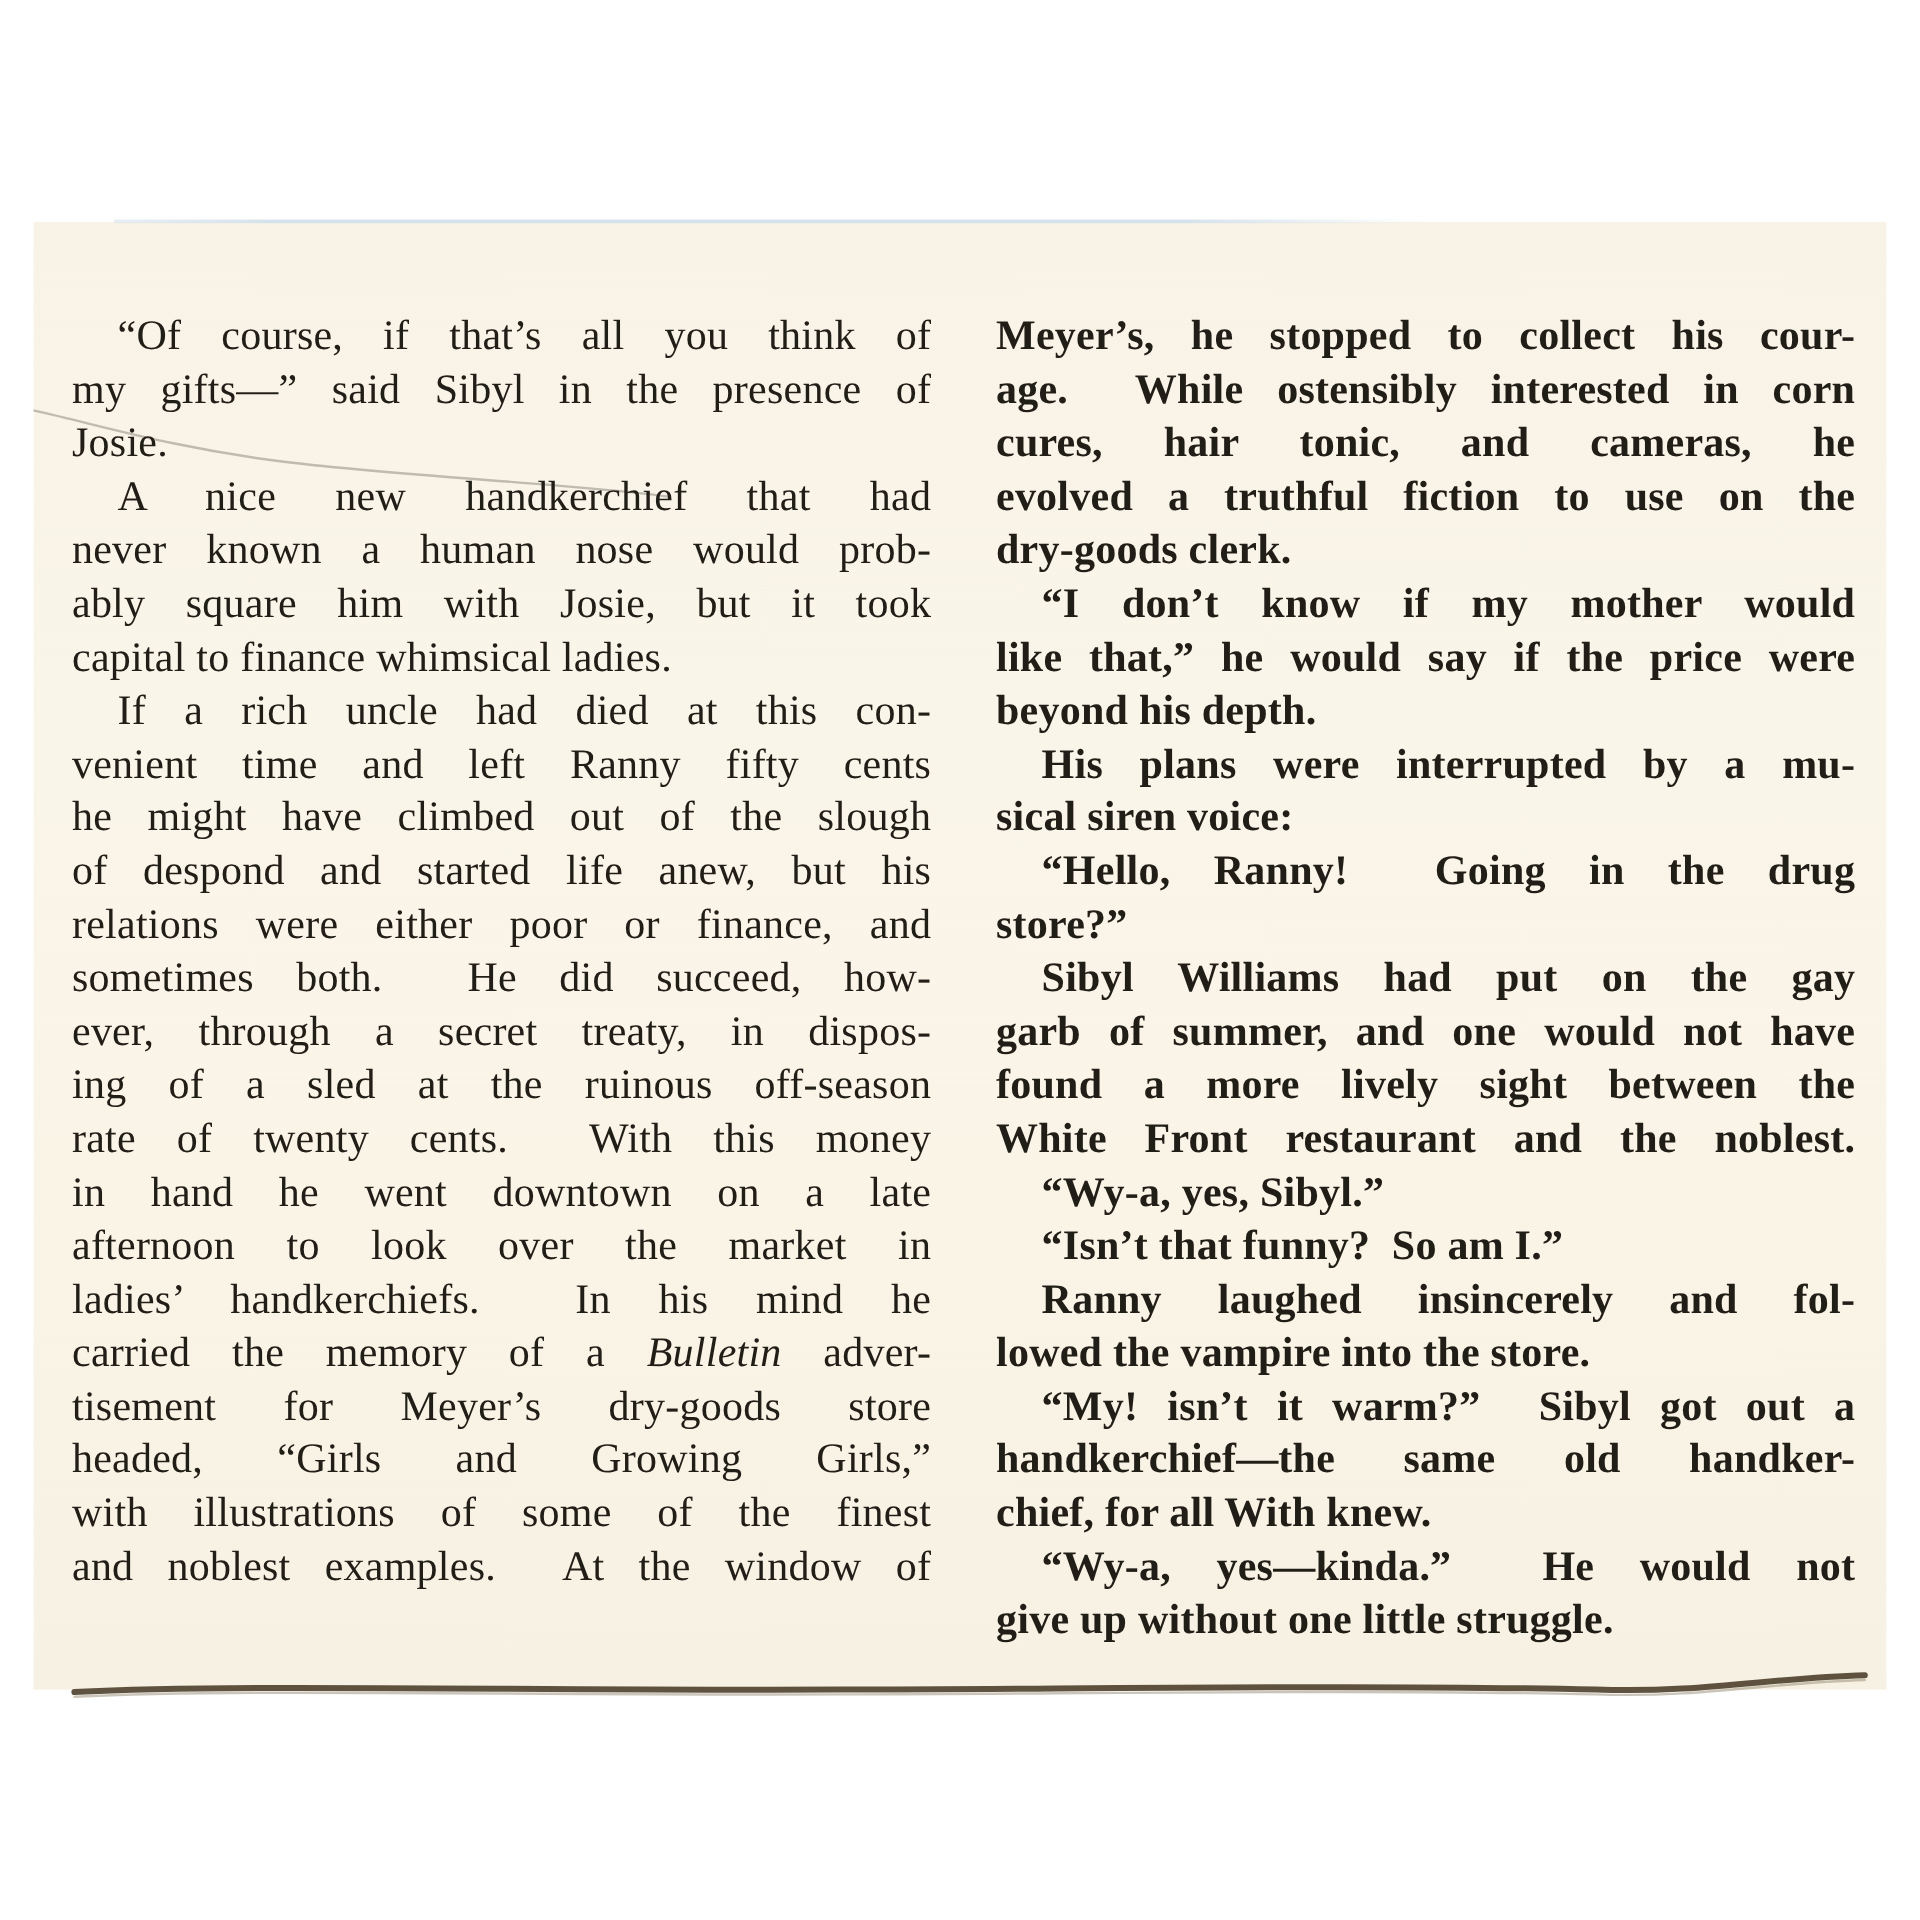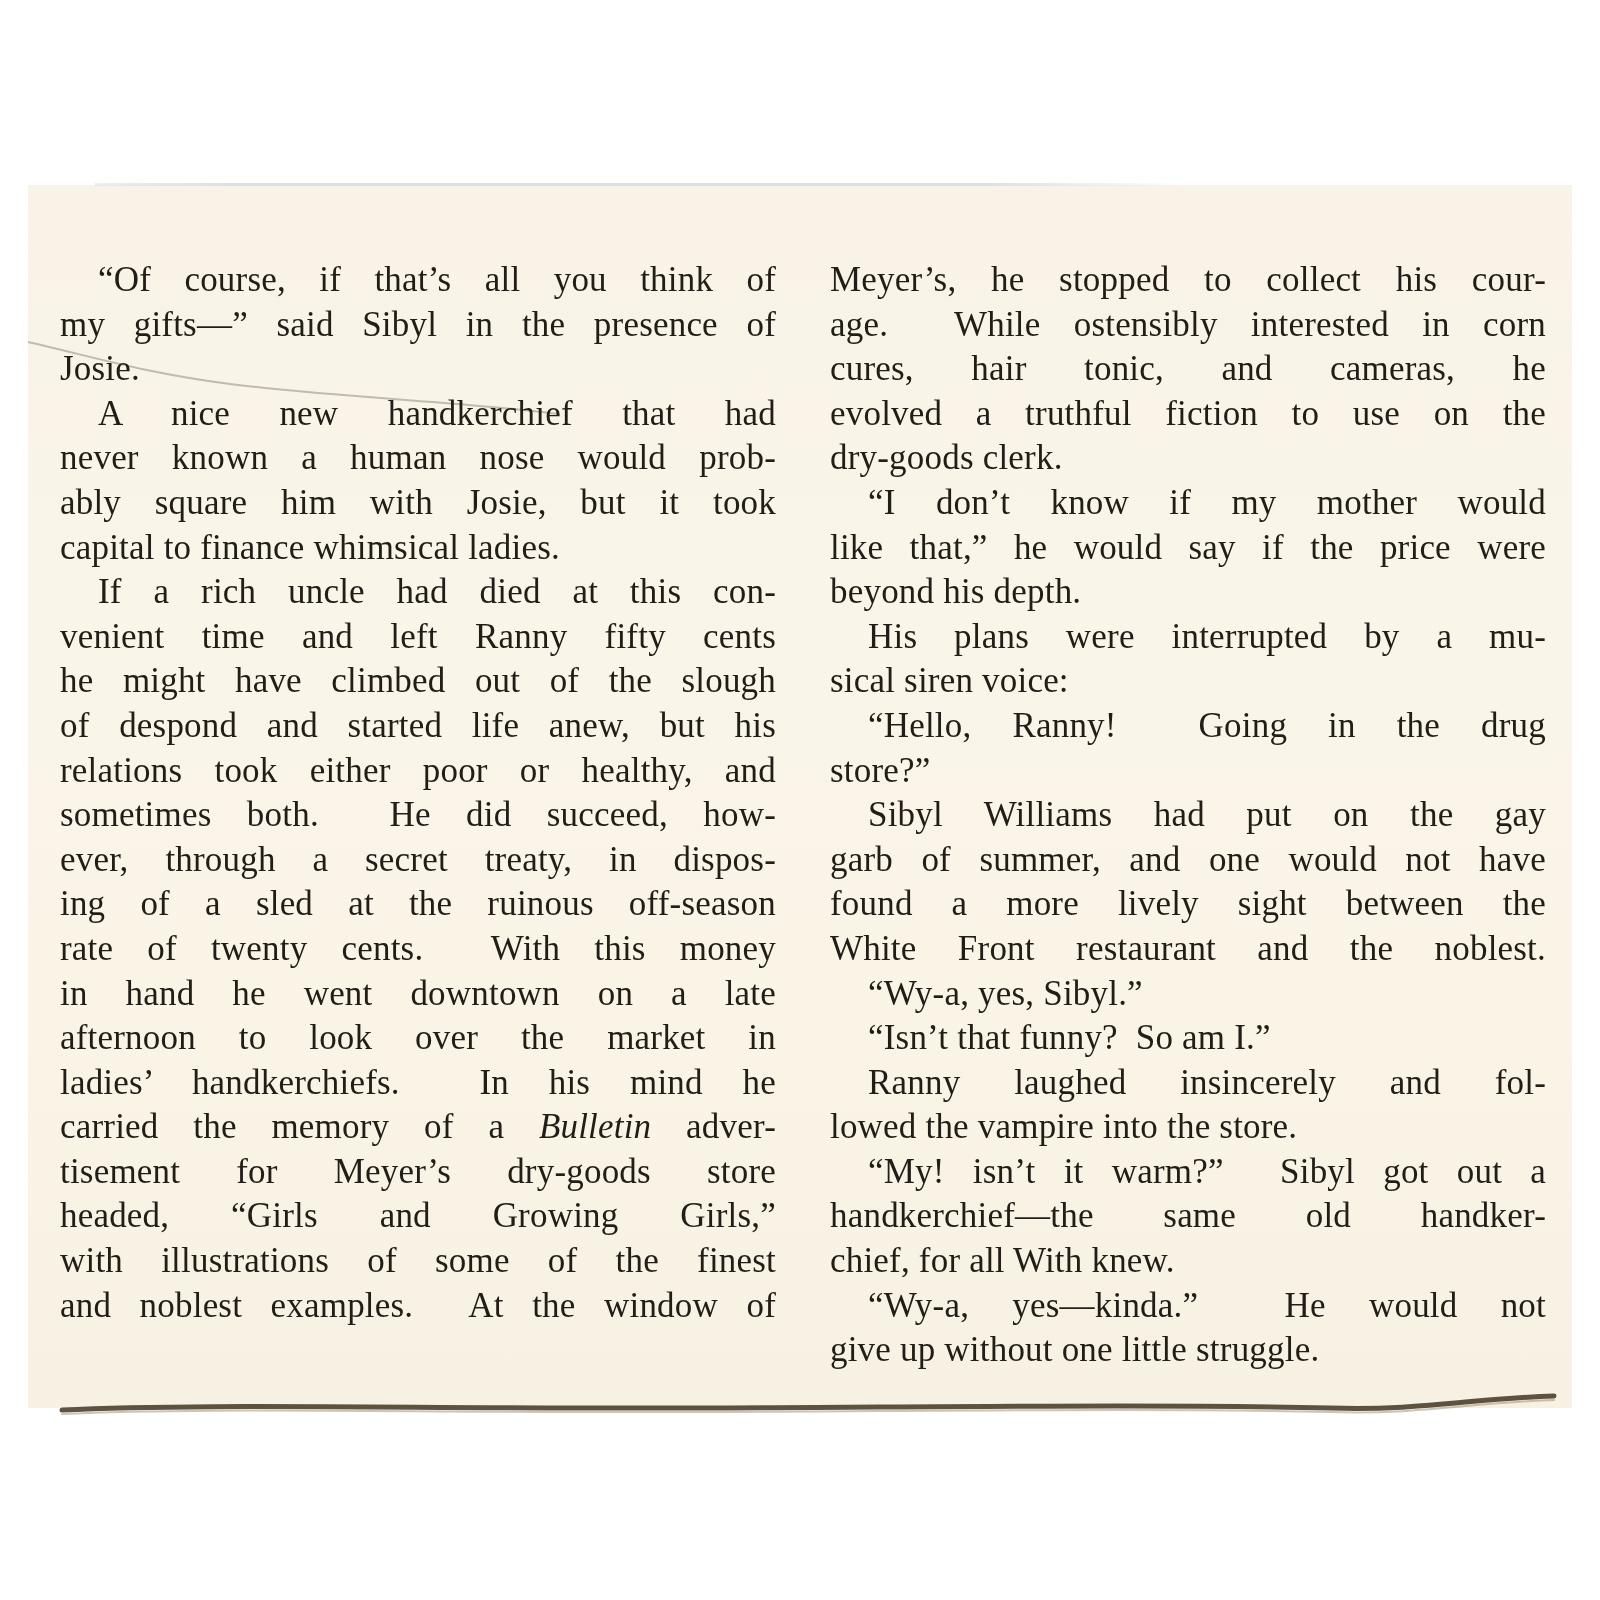--- a/index.html
+++ b/index.html
@@ -65,35 +65,35 @@
       <div class="line">my gifts—” said Sibyl in the presence of</div>
       <div class="line no-just">Josie.</div>
       <div class="line indent">A nice new handkerchief that had</div>
       <div class="line">never known a human nose would prob-</div>
       <div class="line">ably square him with Josie, but it took</div>
       <div class="line no-just">capital to finance whimsical ladies.</div>
       <div class="line indent">If a rich uncle had died at this con-</div>
       <div class="line">venient time and left Ranny fifty cents</div>
       <div class="line">he might have climbed out of the slough</div>
       <div class="line">of despond and started life anew, but his</div>
-      <div class="line">relations took either poor or healthy, and</div>
+      <div class="line">relations were either poor or finance, and</div>
       <div class="line">sometimes both.&nbsp; He did succeed, how-</div>
       <div class="line">ever, through a secret treaty, in dispos-</div>
       <div class="line">ing of a sled at the ruinous off-season</div>
       <div class="line">rate of twenty cents.&nbsp; With this money</div>
       <div class="line">in hand he went downtown on a late</div>
       <div class="line">afternoon to look over the market in</div>
       <div class="line">ladies’ handkerchiefs.&nbsp; In his mind he</div>
       <div class="line">carried the memory of a <i>Bulletin</i> adver-</div>
       <div class="line">tisement for Meyer’s dry-goods store</div>
       <div class="line">headed, “Girls and Growing Girls,”</div>
       <div class="line">with illustrations of some of the finest</div>
       <div class="line">and noblest examples.&nbsp; At the window of</div>
     </div>
-  <div class="col col-right" style="color: rgb(33, 29, 23);">
+  <div class="col col-right" style="color: rgb(33, 29, 23); font-weight: bold;">
       <div class="line">Meyer’s, he stopped to collect his cour-</div>
       <div class="line">age.&nbsp; While ostensibly interested in corn</div>
       <div class="line">cures, hair tonic, and cameras, he</div>
       <div class="line">evolved a truthful fiction to use on the</div>
       <div class="line no-just">dry-goods clerk.</div>
       <div class="line indent">“I don’t know if my mother would</div>
       <div class="line">like that,” he would say if the price were</div>
       <div class="line no-just">beyond his depth.</div>
       <div class="line indent">His plans were interrupted by a mu-</div>
       <div class="line no-just">sical siren voice:</div>

